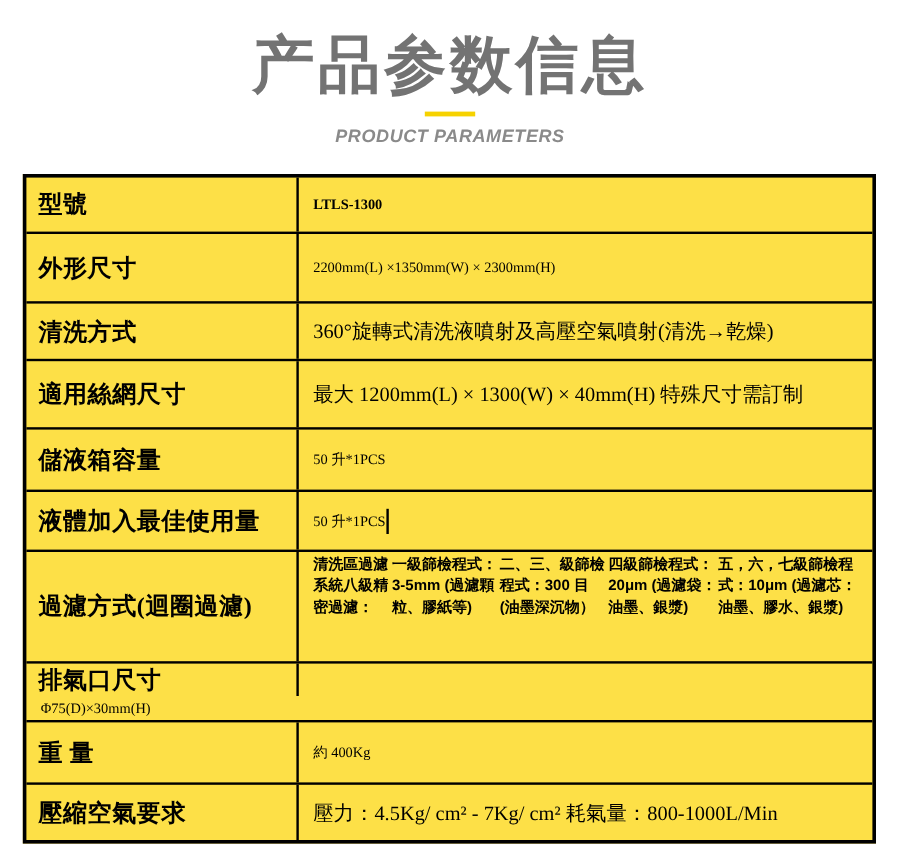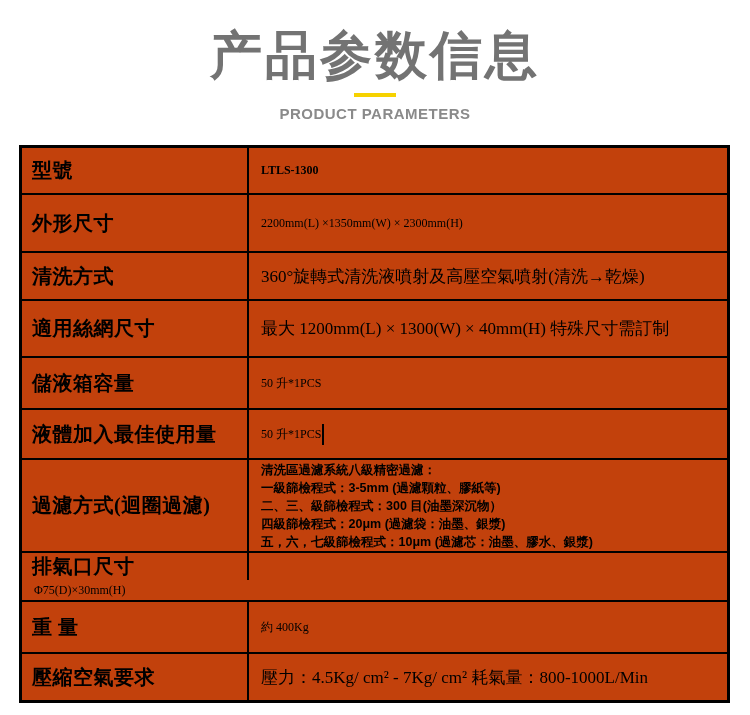--- a/index.html
+++ b/index.html
@@ -24,28 +24,29 @@
     width: 42px; height: 4px;
     background: #F6D200;
     margin: 9px auto 8px auto;
   }
   .subtitle {
     font-family: "Liberation Sans", "DejaVu Sans", sans-serif;
     font-size: 15px;
     font-weight: bold;
     color: #8a8a8a;
     letter-spacing: 0.5px;
+    font-style: italic;
   }
   .ptable {
     position: absolute;
     left: 19px; top: 145px;
     width: 711px;
     border: 3px solid #000;
     box-sizing: border-box;
-    background: #c2410c;
+    background: #fde047;
   }
   .row { display: flex; border-bottom: 2px solid #000; }
   .row:last-child { border-bottom: none; }
   .cell-label {
     width: 227px;
     box-sizing: border-box;
     border-right: 2px solid #000;
     display: flex; align-items: center;
     padding-left: 10px;
     font-weight: bold;
@@ -60,21 +61,21 @@
     box-sizing: border-box;
     font-size: 12px;
     font-weight: bold;
   }
   .cell-value.light { font-weight: normal; }
   .r0 { height: 45px; } .r1 { height: 56px; } .r2 { height: 46px; }
   .r3 { height: 55px; } .r4 { height: 50px; } .r5 { height: 48px; }
   .r6 { height: 91px; } .r7 { height: 47px; flex-direction: column; } .r8 { height: 50px; }
   .r9 { height: 46px; }
   .cell-value.multiline {
-    flex-direction: column;
+    flex-direction: row;
     align-items: flex-start;
     justify-content: center;
     font-family: "Liberation Sans", "DejaVu Sans", sans-serif;
     font-size: 12.5px;
     font-weight: bold;
     line-height: 18px;
     padding-top: 1px;
   }
   .tight { font-size: 17px; }
   .text-cursor {

